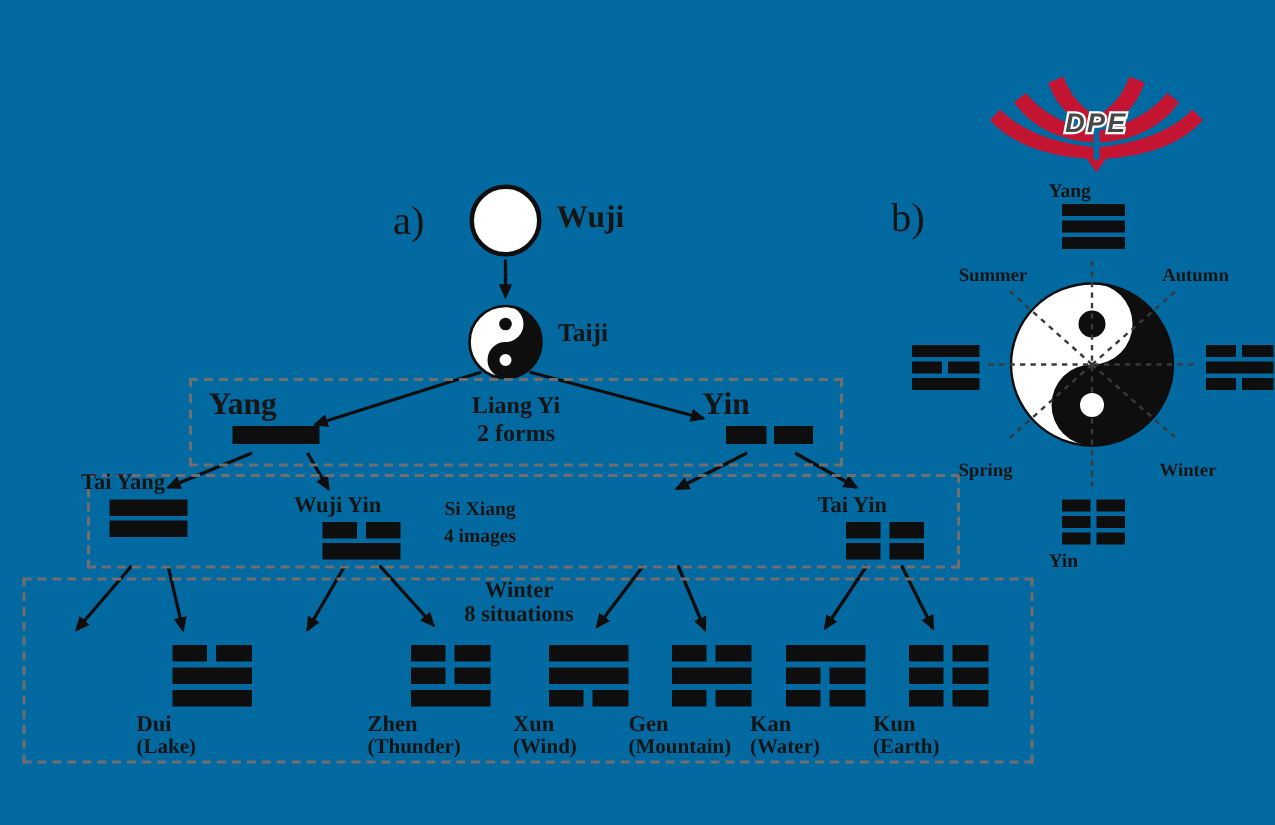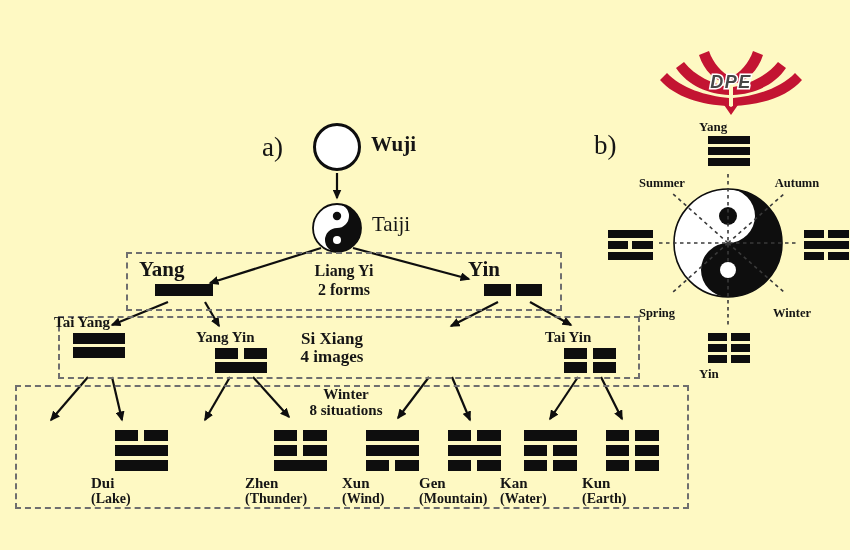--- a/index.html
+++ b/index.html
@@ -1,16 +1,16 @@
 <!DOCTYPE html>
 <html><head>
 <meta charset="utf-8">
 <style>
   html,body{margin:0;padding:0;background:#ffffff;}
-  #stage{position:relative;width:850px;height:550px;background:#fef9c3;overflow:hidden;
+  #stage{position:relative;width:850px;height:550px;background:#0369a1;overflow:hidden;
          font-family:"Liberation Serif",serif;color:#151515;}
   svg{display:block;}
   .abs{position:absolute;}
   .panel-label{position:absolute;font-size:27px;font-weight:normal;color:#151515;}
   .node{position:absolute;transform:translateX(-50%);font-weight:bold;color:#151515;}
   .node .bars{margin:2px auto 0;}
   .bars .line{height:var(--bh);margin-bottom:var(--bg);}
   .bars .line.solid{background:#0e0e0e;}
   .bars .line.broken{display:flex;gap:var(--gap);}
   .bars .line.broken i{flex:1;background:#0e0e0e;display:block;}
@@ -97,21 +97,21 @@
       </g>
       <path d="M71,53 L80,66 L89,53 L80,58 Z"></path>
     </g>
     <text x="80" y="39" text-anchor="middle" font-family="Liberation Sans, sans-serif" font-style="italic" font-weight="bold" font-size="18" letter-spacing="1.5" fill="#474747" stroke="#ffffff" stroke-width="3" paint-order="stroke">DPE</text>
   </svg>
 
   <div class="panel-label" style="left:262px;top:132px">a)</div>
   <div class="panel-label" style="left:594px;top:130px">b)</div>
 
   <div class="abs" style="left:371px;top:132px;font-size:21px;font-weight:bold">Wuji</div>
-  <div class="abs" style="left:372px;top:212px;font-size:21px;font-weight:normal">Taiji</div>
+  <div class="abs" style="left:372px;top:212px;font-size:17px;font-weight:bold">Taiji</div>
 
   <div class="dash-box" style="left:126px;top:252px;width:432px;height:55px"></div>
   <div class="dash-box" style="left:58px;top:316px;width:578px;height:59px"></div>
   <div class="dash-box" style="left:15px;top:385px;width:670px;height:120px"></div>
 
   <div class="node liang" style="left:184px;top:257px;width:90px">
     <div class="big-label">Yang</div>
     <div class="bars">
         <div class="line solid"></div>
       </div>
@@ -131,30 +131,30 @@
   </div>
 
   <div class="node sx" style="left:99px;top:314px;width:90px">
     <div class="mid-label">Tai Yang</div>
     <div class="bars">
         <div class="line solid"></div>
         <div class="line solid"></div>
       </div>
   </div>
   <div class="node sx" style="left:241px;top:329px;width:90px">
-    <div class="mid-label">Yang Yin</div>
-    <div class="bars">
-        <div class="line broken">
-          <i></i>
-          <i></i>
-        </div>
-        <div class="line solid"></div>
-      </div>
-  </div>
-  <div class="box-title" style="left:332px;top:330px;font-size:17px;line-height:18px">
+    <div class="mid-label">Wuji Yin</div>
+    <div class="bars">
+        <div class="line broken">
+          <i></i>
+          <i></i>
+        </div>
+        <div class="line solid"></div>
+      </div>
+  </div>
+  <div class="box-title" style="left:320px;top:330px;font-size:13px;line-height:18px">
     <div>Si Xiang</div>
     <div>4 images</div>
   </div>
   <div class="node sx" style="left:590px;top:329px;width:90px">
     <div class="mid-label">Tai Yin</div>
     <div class="bars">
         <div class="line broken">
           <i></i>
           <i></i>
         </div>

